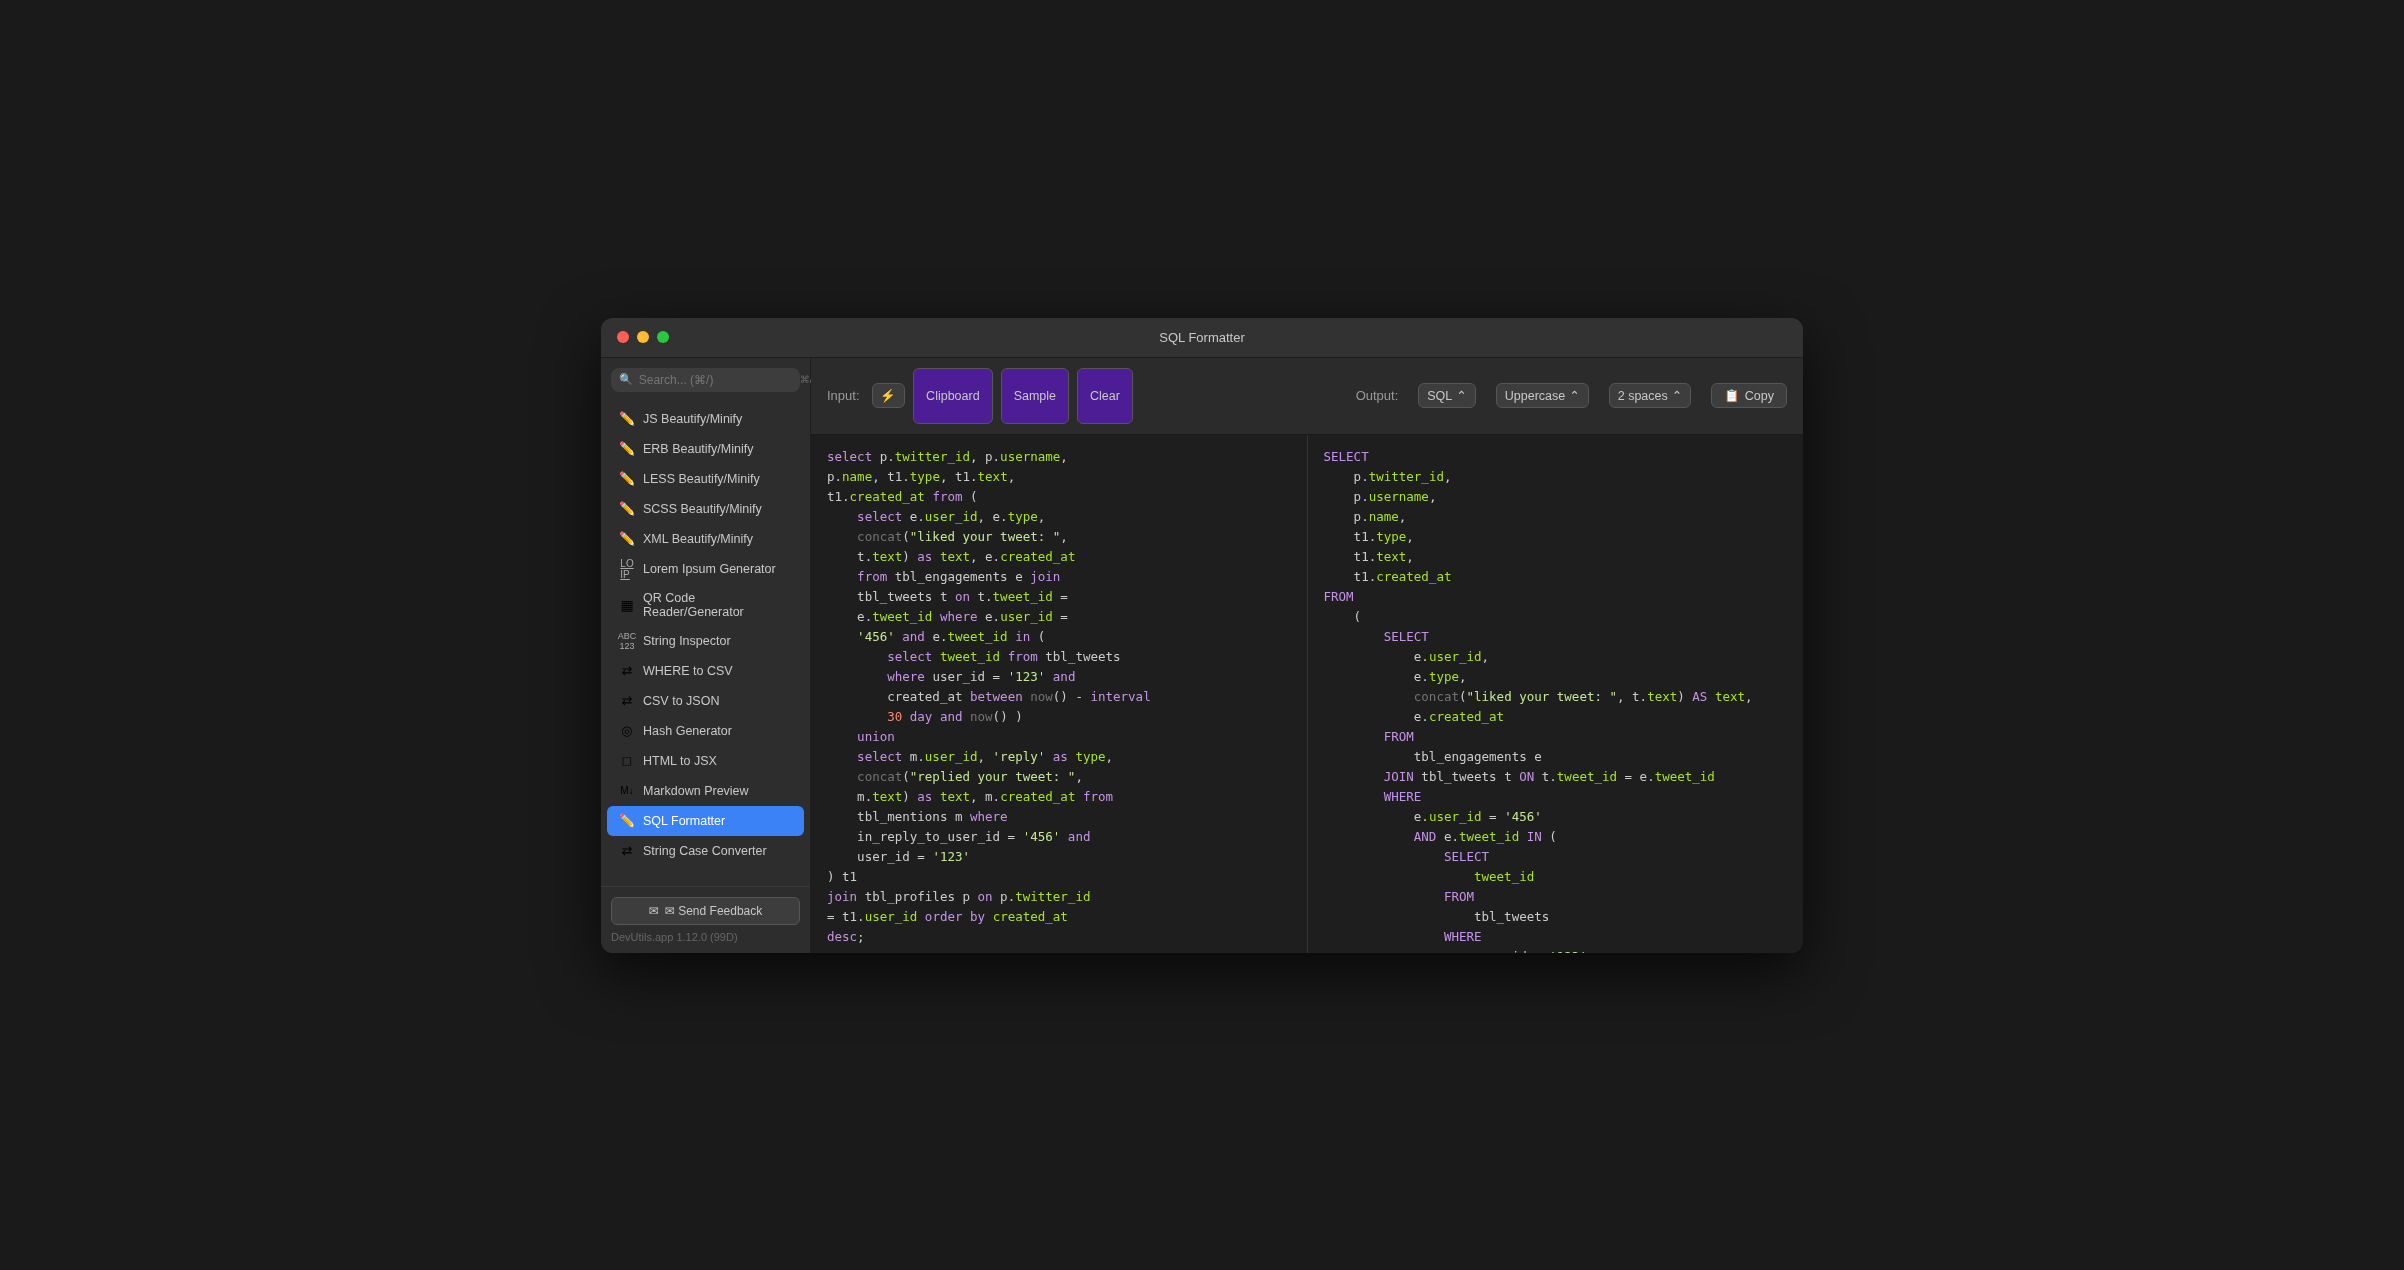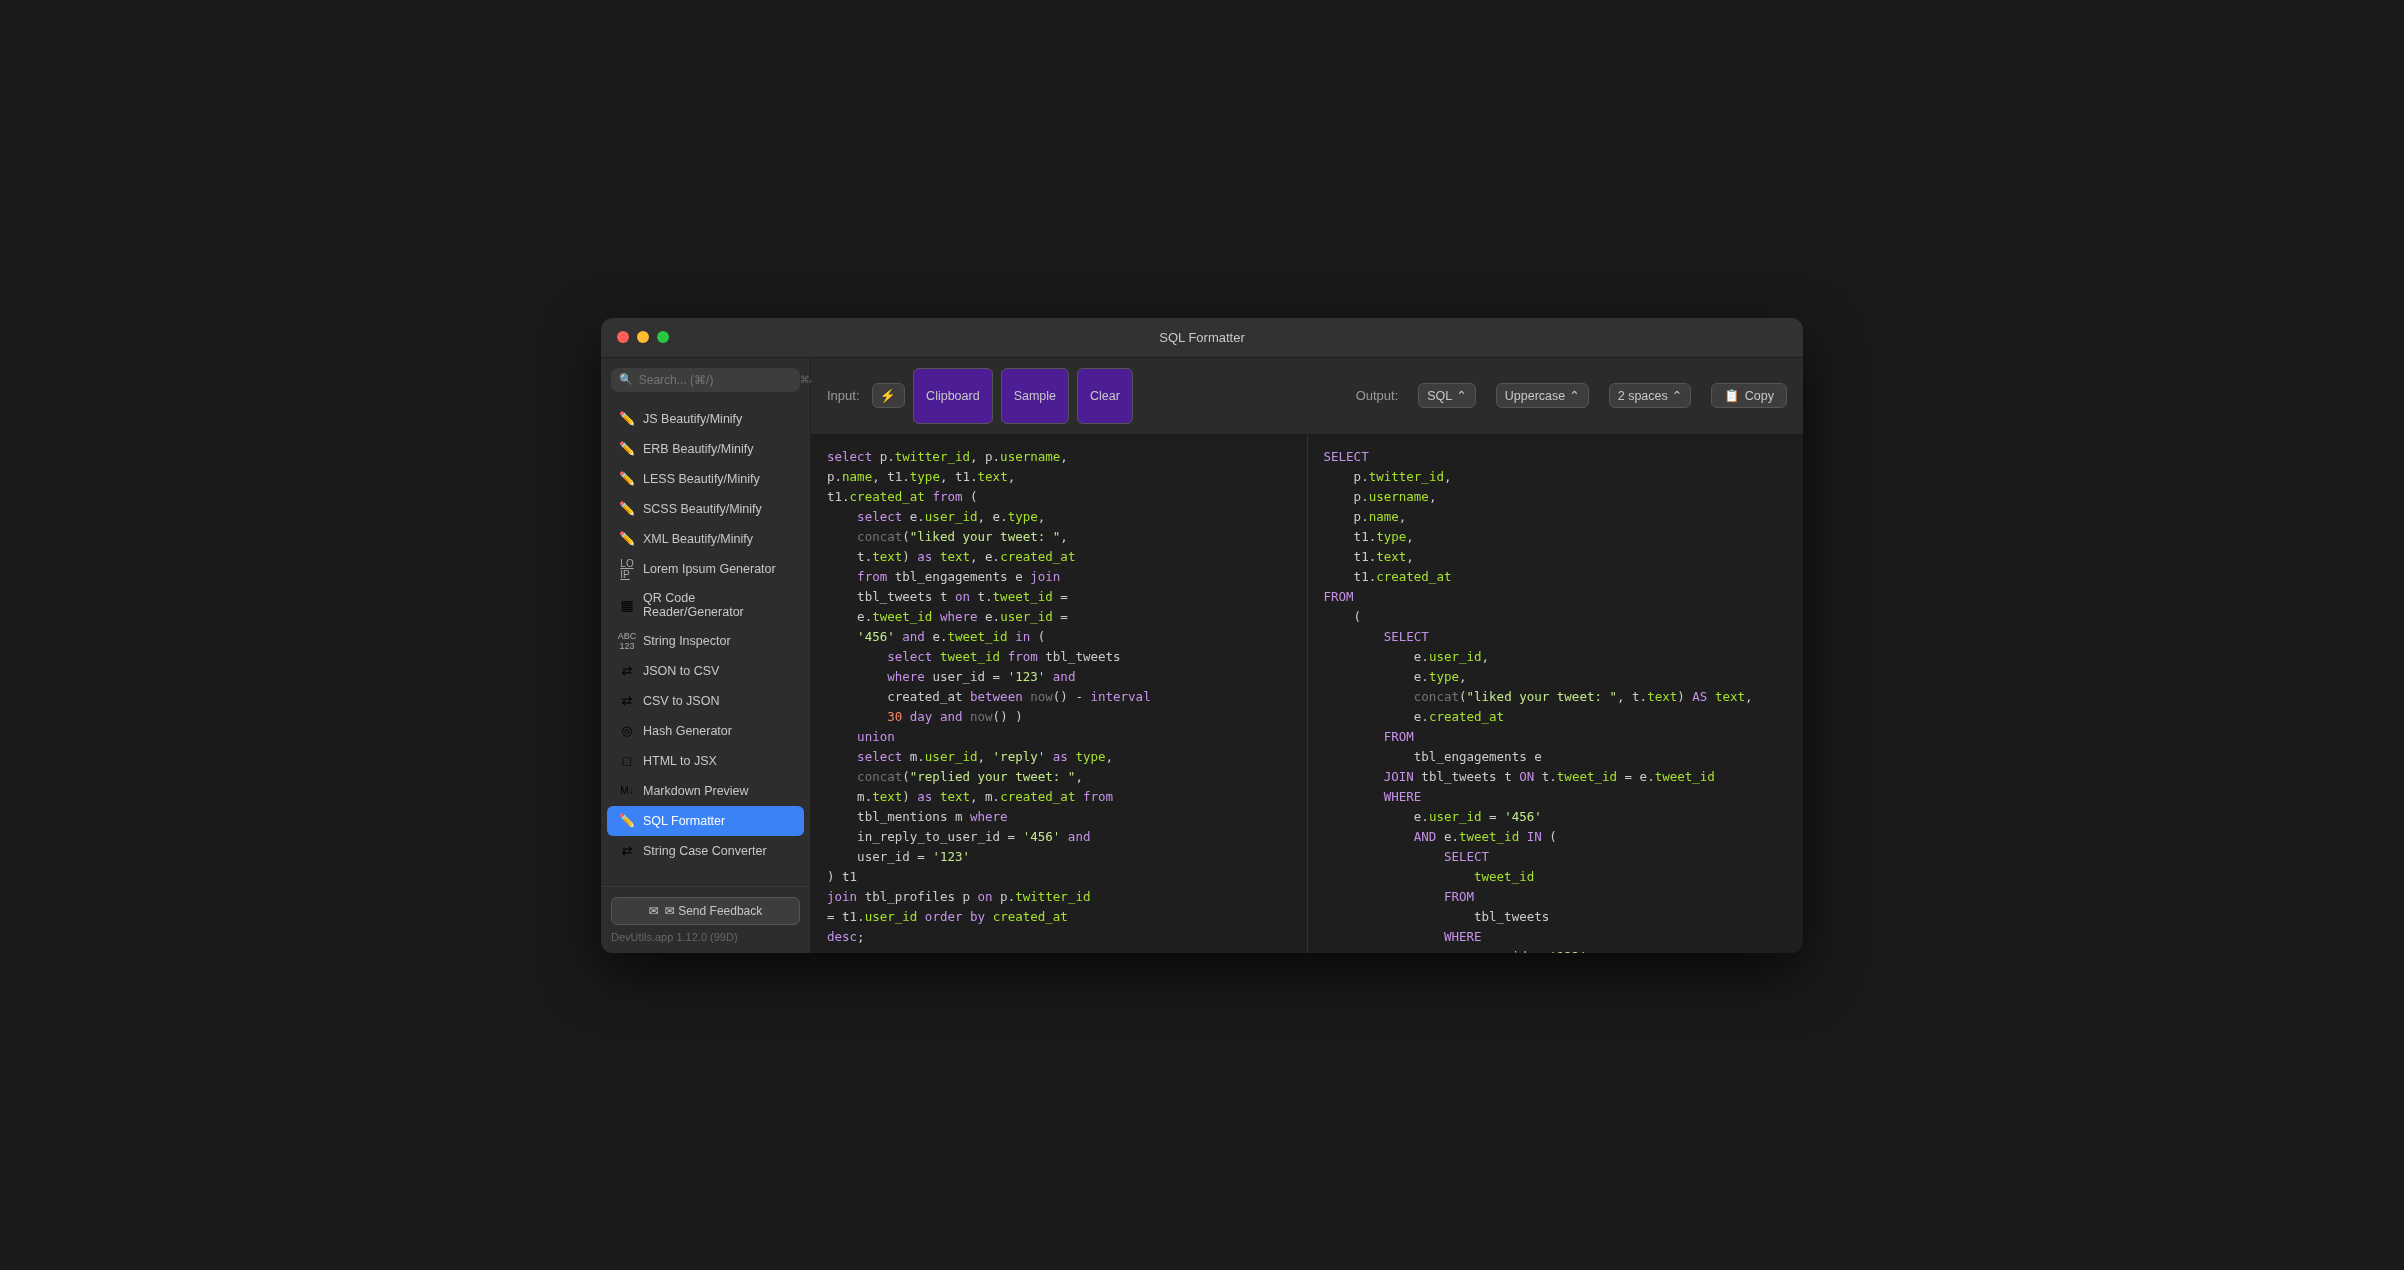--- a/index.html
+++ b/index.html
@@ -306,21 +306,21 @@
         <div class="sidebar-item">
           <span class="item-icon" style="font-size:14px;">▦</span>
           <span class="sidebar-item-label">QR Code Reader/Generator</span>
         </div>
         <div class="sidebar-item">
           <span class="item-icon" style="font-size:9px;color:#aaa;text-align:center;">ABC<br>123</span>
           <span class="sidebar-item-label">String Inspector</span>
         </div>
         <div class="sidebar-item">
           <span class="item-icon">⇄</span>
-          <span class="sidebar-item-label">JSON to CSV</span>
+          <span class="sidebar-item-label">WHERE to CSV</span>
         </div>
         <div class="sidebar-item">
           <span class="item-icon">⇄</span>
           <span class="sidebar-item-label">CSV to JSON</span>
         </div>
         <div class="sidebar-item">
           <span class="item-icon">◎</span>
           <span class="sidebar-item-label">Hash Generator</span>
         </div>
         <div class="sidebar-item">

